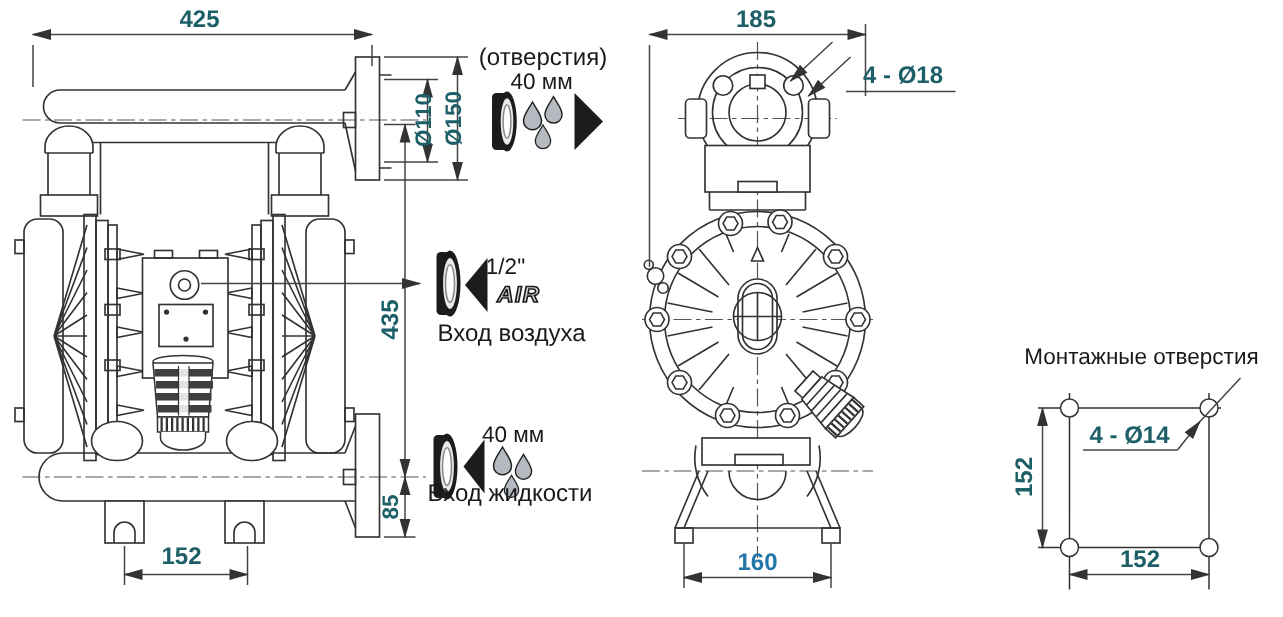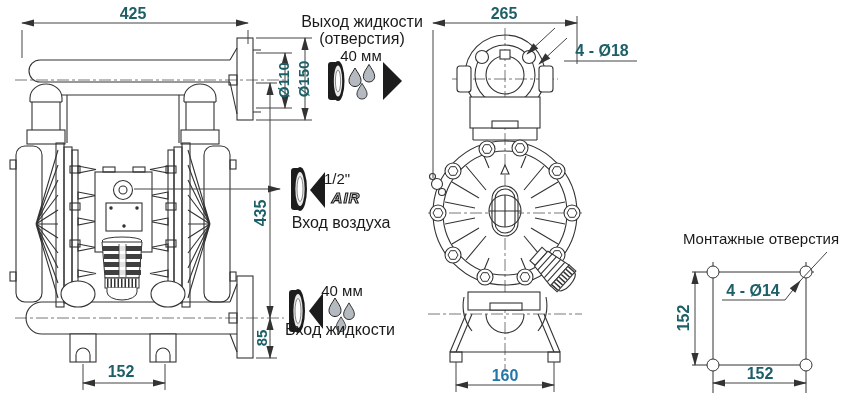--- a/index.html
+++ b/index.html
@@ -267,32 +267,31 @@
   </g>
 </svg>
 
   <span class="lbl dim" style="left:133px;top:14px">425</span>
   <span class="lbl dim15 rot" style="left:283px;top:80px">Ø110</span>
   <span class="lbl dim15 rot" style="left:303px;top:79px">Ø150</span>
   <span class="lbl dim rot" style="left:261px;top:213px">435</span>
   <span class="lbl dim15 rot" style="left:261px;top:338px">85</span>
   <span class="lbl dim" style="left:121px;top:372px">152</span>
 
-  <span class="lbl txt" style="left:362px;top:22px">Выход жидкости</span>
   <span class="lbl txt" style="left:362px;top:39px">(отверстия)</span>
   <span class="lbl txt15" style="left:361px;top:55px">40 мм</span>
 
   <span class="lbl txt15" style="left:337px;top:178px">1/2"</span>
   <span class="lbl air" style="left:346px;top:197px">AIR</span>
   <span class="lbl txt" style="left:341px;top:223px">Вход воздуха</span>
 
   <span class="lbl txt15" style="left:342px;top:290px">40 мм</span>
   <span class="lbl txt" style="left:340px;top:330px">Вход жидкости</span>
 
-  <span class="lbl dim" style="left:504px;top:14px">265</span>
+  <span class="lbl dim" style="left:504px;top:14px">185</span>
   <span class="lbl dim" style="left:602px;top:51px">4 - Ø18</span>
   <span class="lbl dim alt" style="left:505px;top:376px">160</span>
 
   <span class="lbl mtitle" style="left:761px;top:238px">Монтажные отверстия</span>
   <span class="lbl dim" style="left:753px;top:291px">4 - Ø14</span>
   <span class="lbl dim rot" style="left:684px;top:318px">152</span>
   <span class="lbl dim" style="left:760px;top:374px">152</span>
 
 </div>
 

